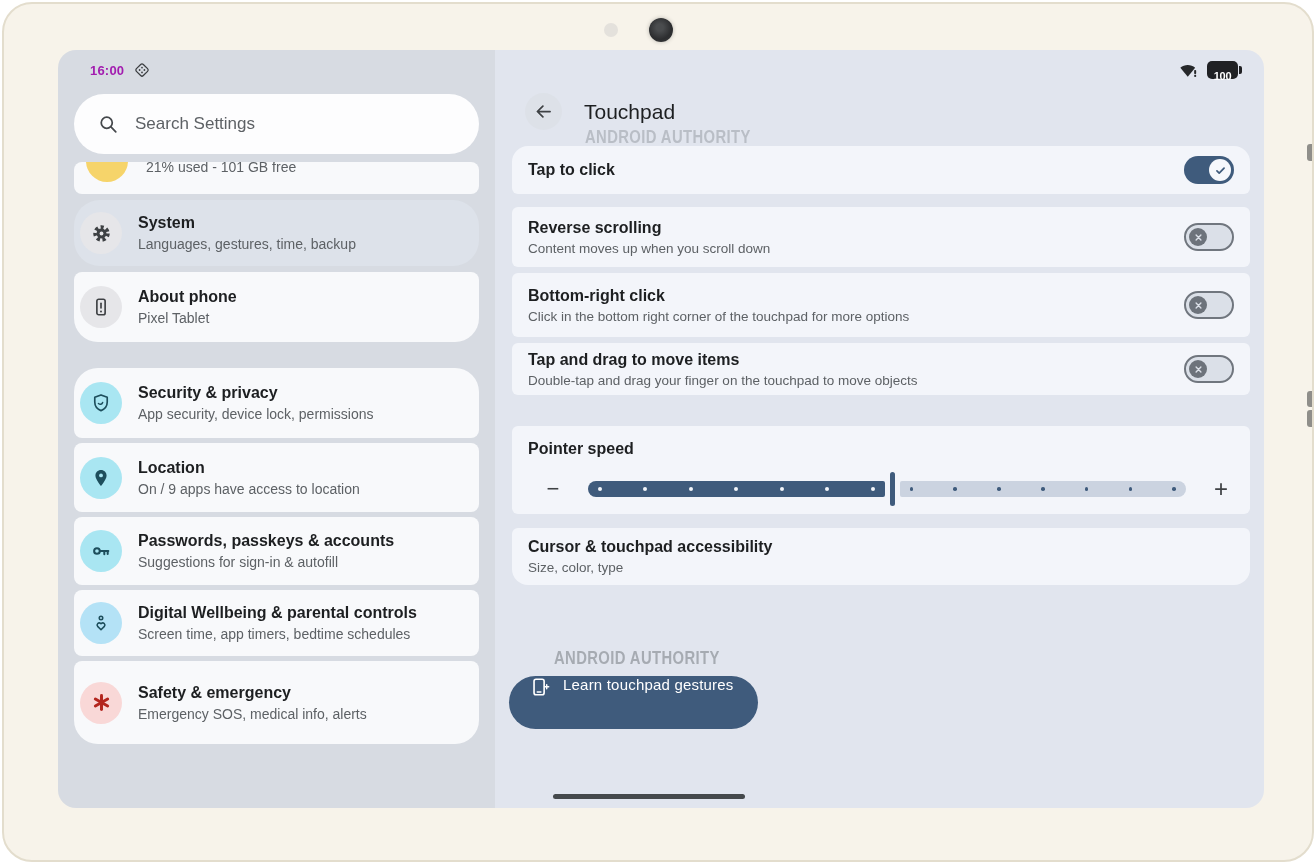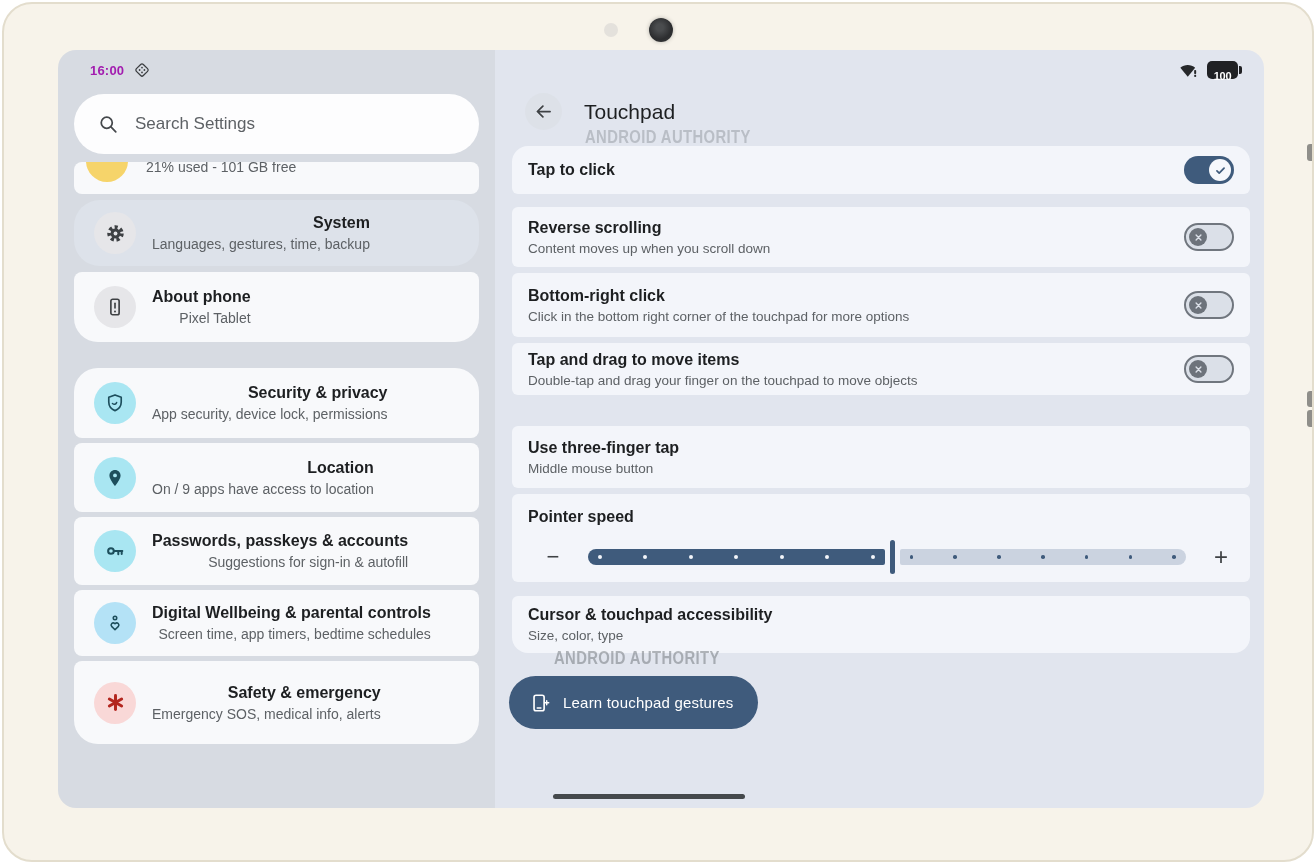--- a/index.html
+++ b/index.html
@@ -23,21 +23,21 @@
   .sidebar{position:relative;width:437px;flex:0 0 437px;background:#d7dbe2;}
   .clock-row{position:absolute;left:32px;top:11px;display:flex;align-items:center;gap:9px;}
   .clock{font-size:13px;font-weight:700;color:#a21caf;letter-spacing:.2px;}
   .search-bar{position:absolute;left:16px;top:44px;width:405px;height:60px;background:#fdfdfe;
     border-radius:30px;display:flex;align-items:center;padding:0 12px 0 24px;box-sizing:border-box;gap:14px;}
   .search-input{border:none;outline:none;background:transparent;font-size:17px;color:#1f2123;
     font-family:"Liberation Sans",sans-serif;width:100%;}
   .search-input::placeholder{color:#5d6165;opacity:1;}
   .side-list{position:absolute;left:0;top:112px;right:0;bottom:0;padding:0 16px;overflow:hidden;}
   .card{position:relative;background:#f8f9fb;border-radius:8px;display:flex;align-items:center;
-    padding-left:20px;box-sizing:border-box;margin-bottom:6px;text-align:right;}
+    padding-left:6px;box-sizing:border-box;margin-bottom:6px;}
   .card.selected{background:#dde2ea;border-radius:26px;}
   .card .tx{display:flex;flex-direction:column;gap:4px;margin-left:16px;padding-right:10px;}
   .t1{font-size:16px;font-weight:600;color:#1d1f21;}
   .t2{font-size:14px;color:#5d6165;}
   .icon-circle{width:42px;height:42px;border-radius:50%;flex:0 0 42px;display:flex;
     align-items:center;justify-content:center;}
   .partial-card{height:32px;overflow:hidden;border-radius:8px;}
   .partial-card .half-circle{position:absolute;left:12px;top:-22px;width:42px;height:42px;
     border-radius:50%;background:#f6d46a;}
   .partial-card .t2{position:absolute;left:72px;top:-3px;}
@@ -96,21 +96,21 @@
   .fill{position:relative;width:49.6%;height:16px;background:#3f5b7c;border-radius:8px 2px 2px 8px;
     display:flex;align-items:center;justify-content:space-between;padding:0 10px;box-sizing:border-box;}
   .fill i{width:4px;height:4px;border-radius:50%;background:#f3f5fa;}
   .handle{width:5px;height:34px;border-radius:3px;background:#3f5b7c;margin:0 5px;flex:0 0 5px;cursor:pointer;}
   .rest{position:relative;flex:1;height:16px;background:#cbd3e0;border-radius:2px 8px 8px 2px;
     display:flex;align-items:center;justify-content:space-between;padding:0 10px;box-sizing:border-box;}
   .rest i{width:3.5px;height:3.5px;border-radius:50%;background:#3f5b7c;}
 
   
   .gesture-btn{position:absolute;left:14px;top:626px;height:53px;background:#3f5b7c;border-radius:27px;
-    display:flex;align-items:center;gap:12px;padding:0 24px 0 20px;cursor:pointer;border:none;}
+    display:flex;align-items:flex-start;gap:12px;padding:0 24px 0 20px;cursor:pointer;border:none;}
   .gesture-btn span{color:#fff;font-size:15px;font-weight:500;letter-spacing:.2px;}
   .nav-handle{position:absolute;left:58px;top:744px;width:192px;height:5px;border-radius:3px;
     background:#45494c;cursor:pointer;}
   svg{display:block;}
 </style>
 </head>
 <body>
 
 <div class="device">
   <div class="cam-sensor"></div>
@@ -327,24 +327,20 @@
           <span class="t2">Double-tap and drag your finger on the touchpad to move objects</span>
           <div class="toggle off">
             <div class="thumb">
               <svg width="11" height="11" viewBox="0 0 16 16">
                 <path d="M4.5 4.5 l7 7 M11.5 4.5 l-7 7" stroke="#dbe0e8" stroke-width="2" stroke-linecap="round"></path>
               </svg>
             </div>
           </div>
         </div>
 
-        <div class="mrow m4">
-          <span class="t1">Use three-finger tap</span>
-          <span class="t2">Middle mouse button</span>
-        </div>
 
         <div class="mrow m5">
           <span class="t1">Pointer speed</span>
           <div class="slider-row">
             <span class="stepper">−</span>
             <div class="track">
               <div class="fill">
                 <i></i>
                   <i></i>
                   <i></i>

